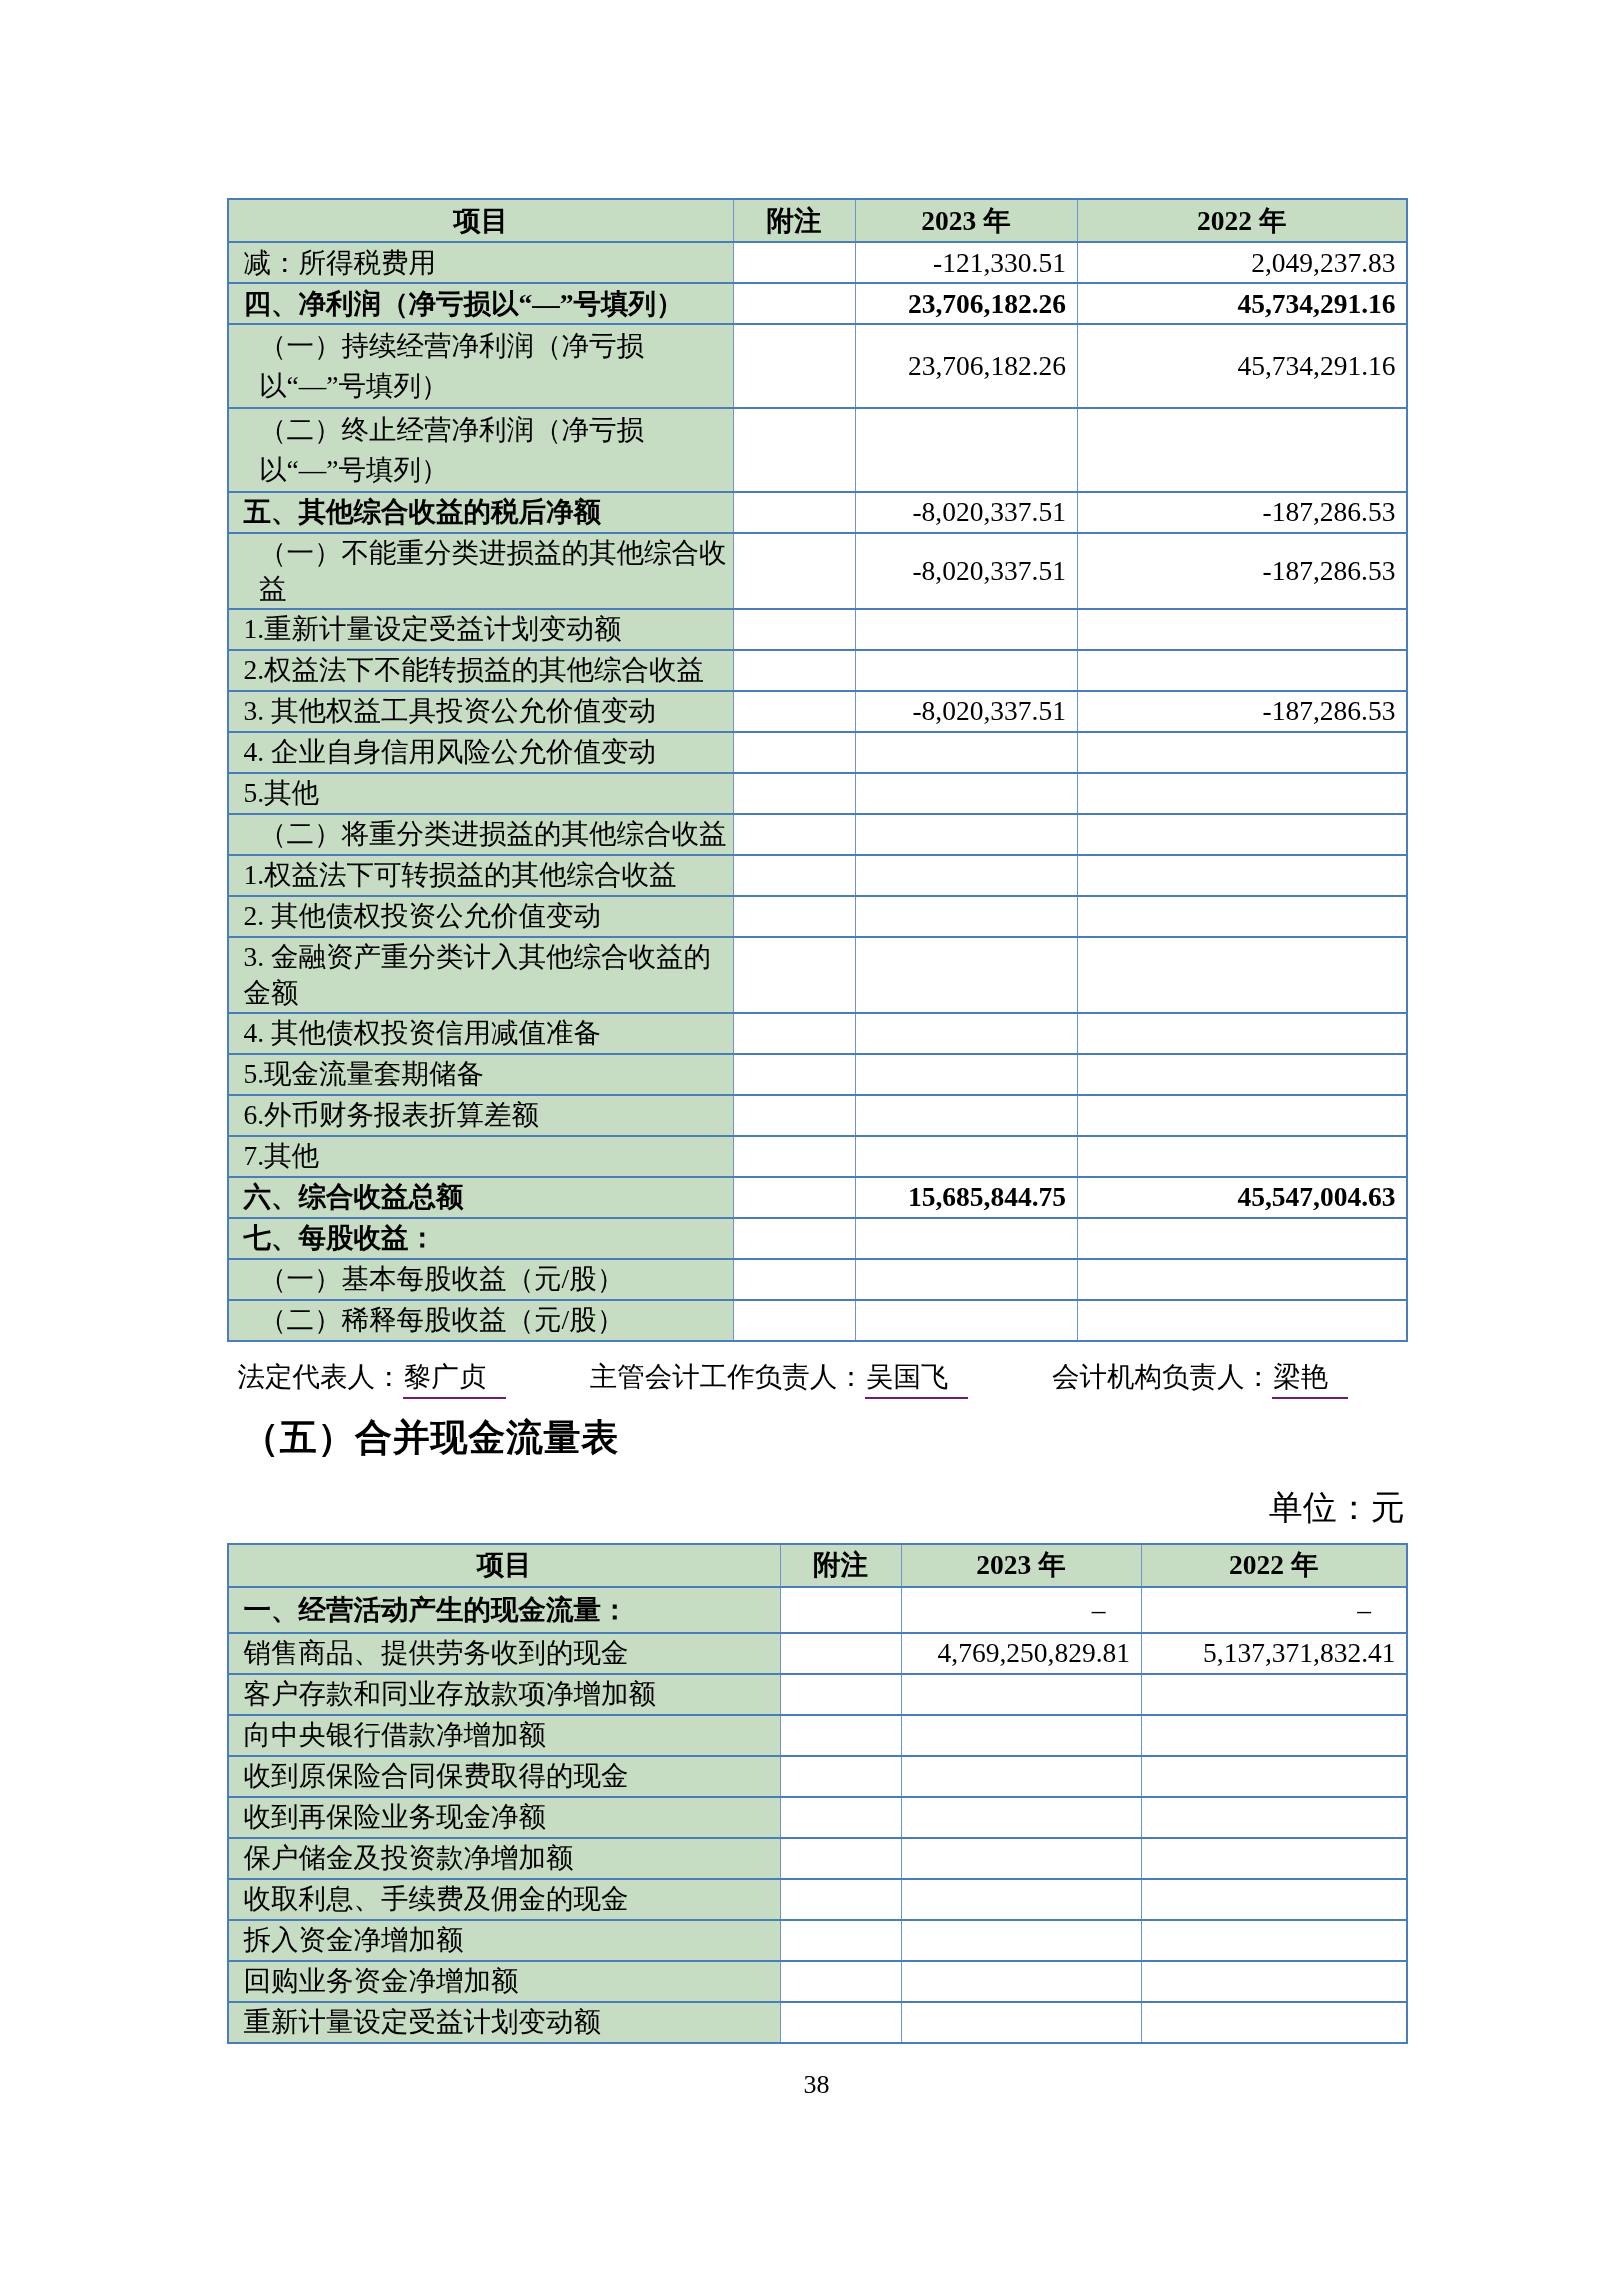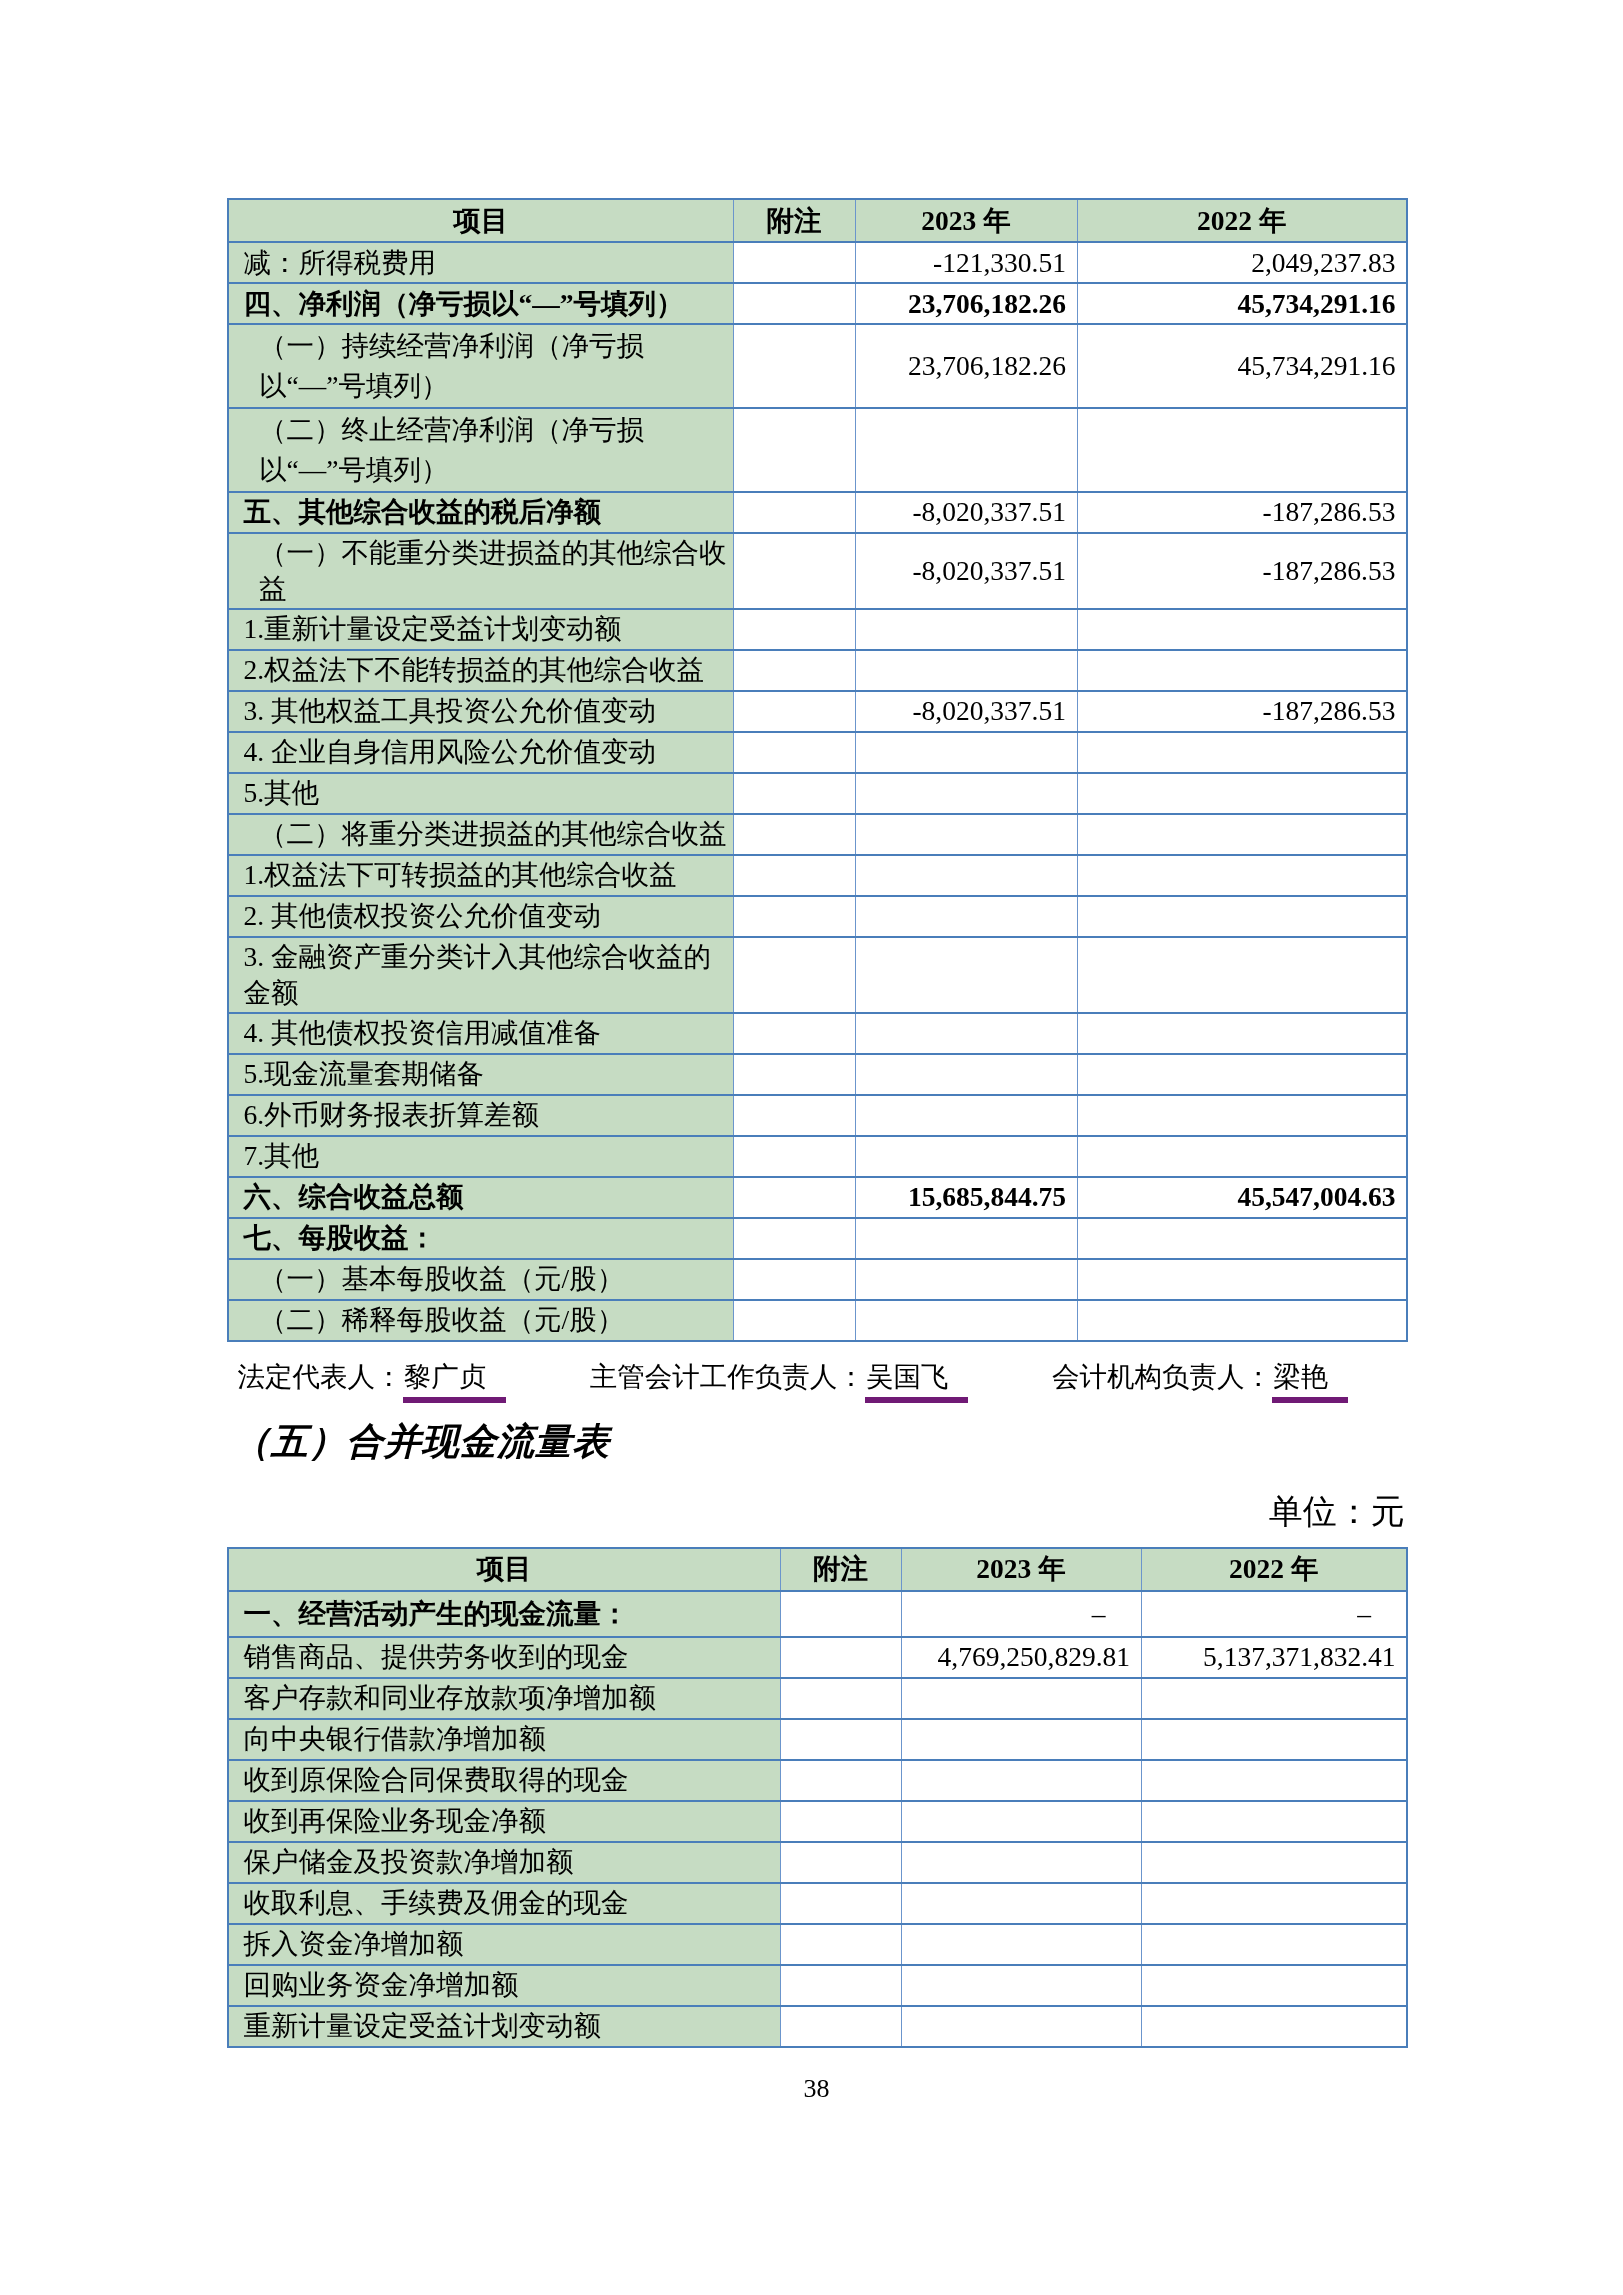--- a/index.html
+++ b/index.html
@@ -65,31 +65,30 @@
   .b{font-weight:bold;}
   .signature{
     margin-top:17px;
     margin-left:10.5px;
     white-space:nowrap;
   }
   .sig-pair{display:inline-block;}
   .sig-pair + .sig-pair{margin-left:77px;}
   .sig-name{
     display:inline-block;
-    border-bottom:6px solid #701a75;
+    border-bottom:2px solid #701a75;
     padding:0 19.6px 2px 1.3px;
   }
   .section-title{
     margin-top:14.4px;
-    margin-left:6px;
+    margin-left:15px;
     font-family:"Liberation Sans","DejaVu Sans",sans-serif;
     font-weight:700;
     font-size:37px;
     letter-spacing:0.7px;
-    font-style:italic;
   }
   .unit-line{
     margin-top:22px;
     text-align:right;
     font-size:34px;
     padding-right:1.3px;
   }
   .page-number{
     margin-top:26px;
     text-align:center;

